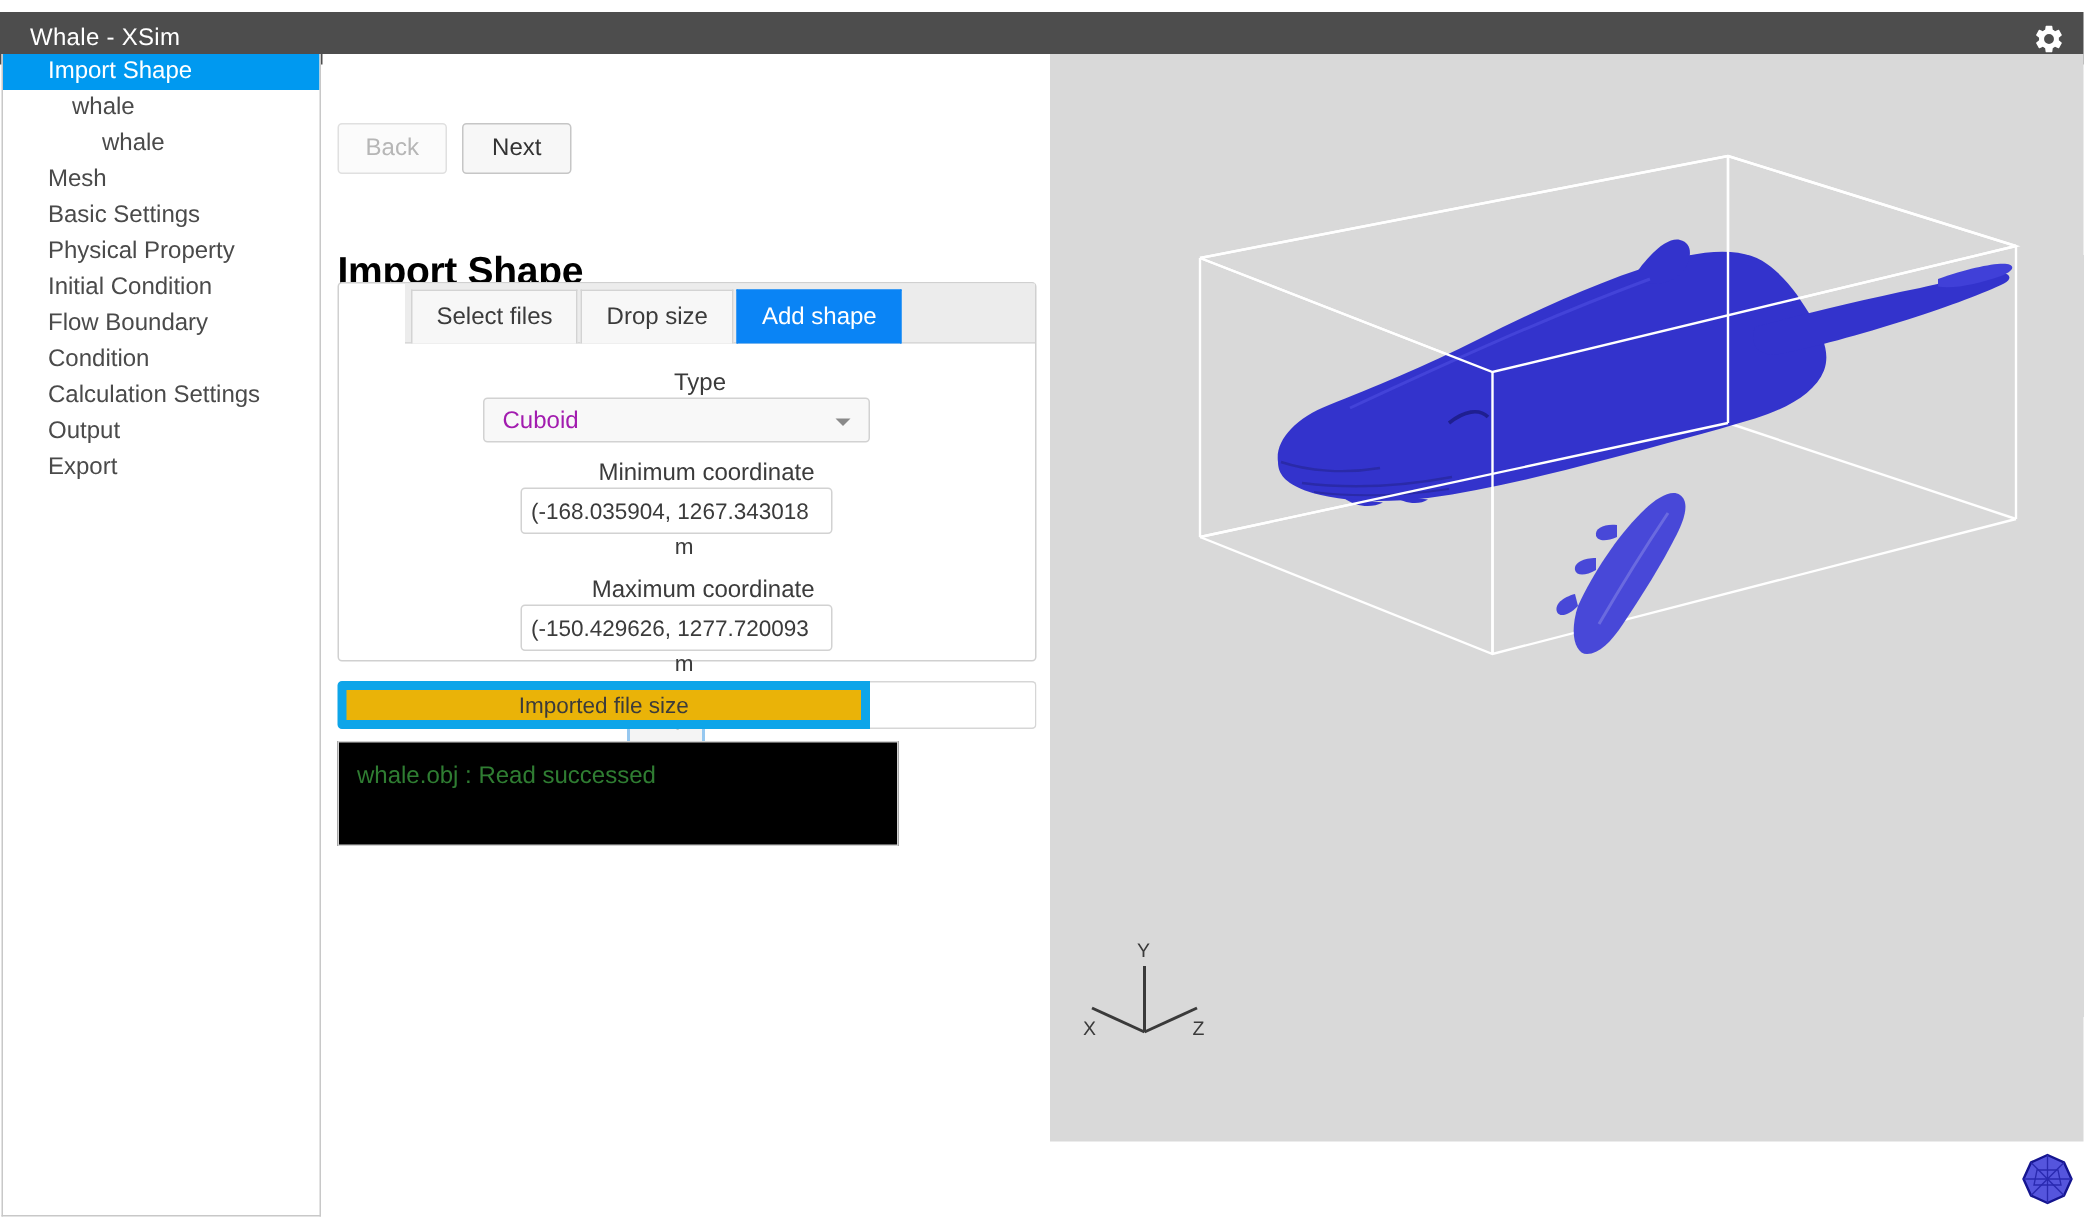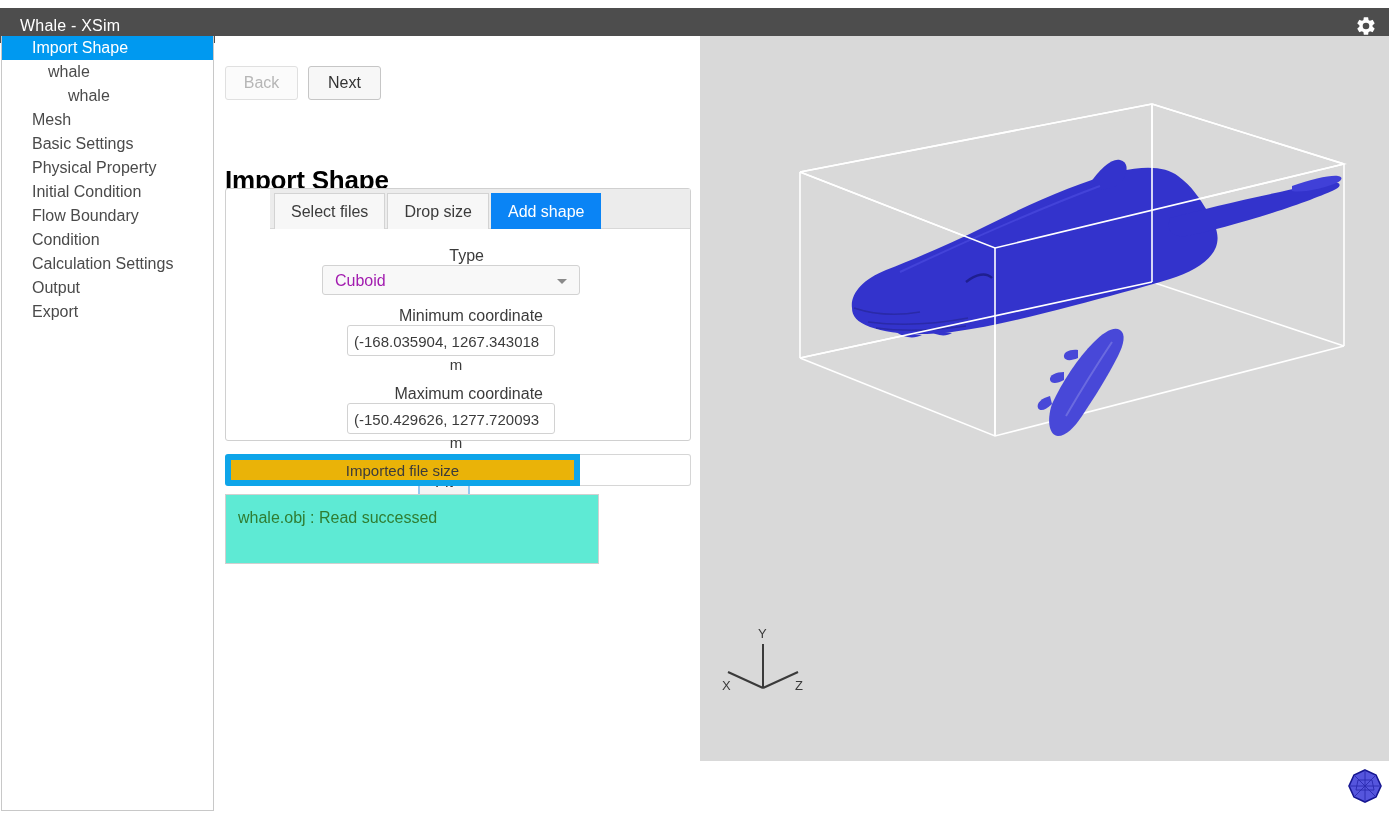--- a/index.html
+++ b/index.html
@@ -57,21 +57,21 @@
     padding-left: 30px;
   }
 
   
   #center {
     position: absolute; left: 215px; top: 36px;
     width: 485px; height: 725px;
     background: #ffffff;
   }
   #navbtns {
-    position: absolute; left: 10px; top: 30px;
+    position: absolute; left: 10px; top: 46px;
     display: flex; gap: 10px;
   }
   .navbtn {
     width: 73px; height: 34px;
     border: 1px solid #c6c6c6;
     border-radius: 3px;
     background: #f7f7f7;
     font-size: 16px;
     color: #333333;
     font-family: "Liberation Sans", sans-serif;
@@ -208,21 +208,21 @@
     font-size: 15px; color: #3b3b3b;
     display: flex; align-items: center;
     padding-left: 8px;
   }
 
   
   #logbox {
     position: absolute; left: 10px; top: 458px;
     width: 374px; height: 70px;
     border: 1px solid #d0d0d0;
-    background: #5eead4;
+    background: #000000;
     padding: 14px 0 0 12px;
   }
   .logline {
     font-size: 16px;
     color: #2f7d32;
     white-space: nowrap;
   }
 
   
   #viewport {

